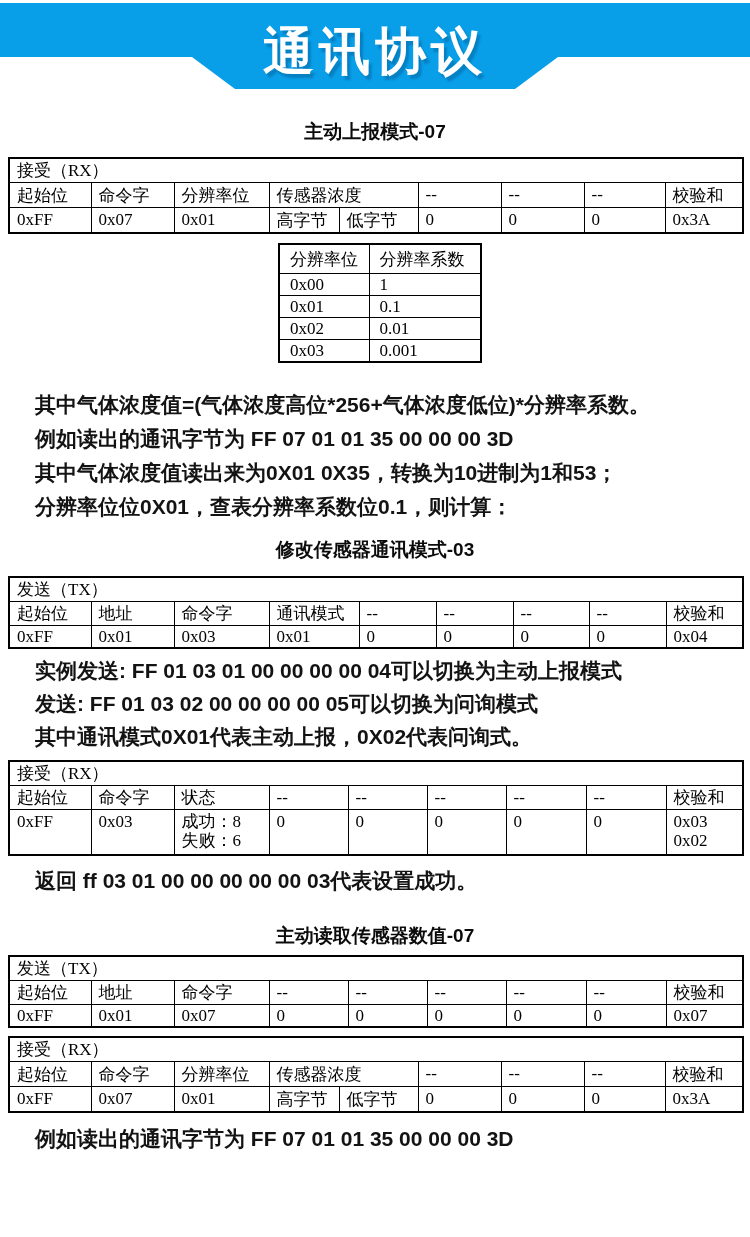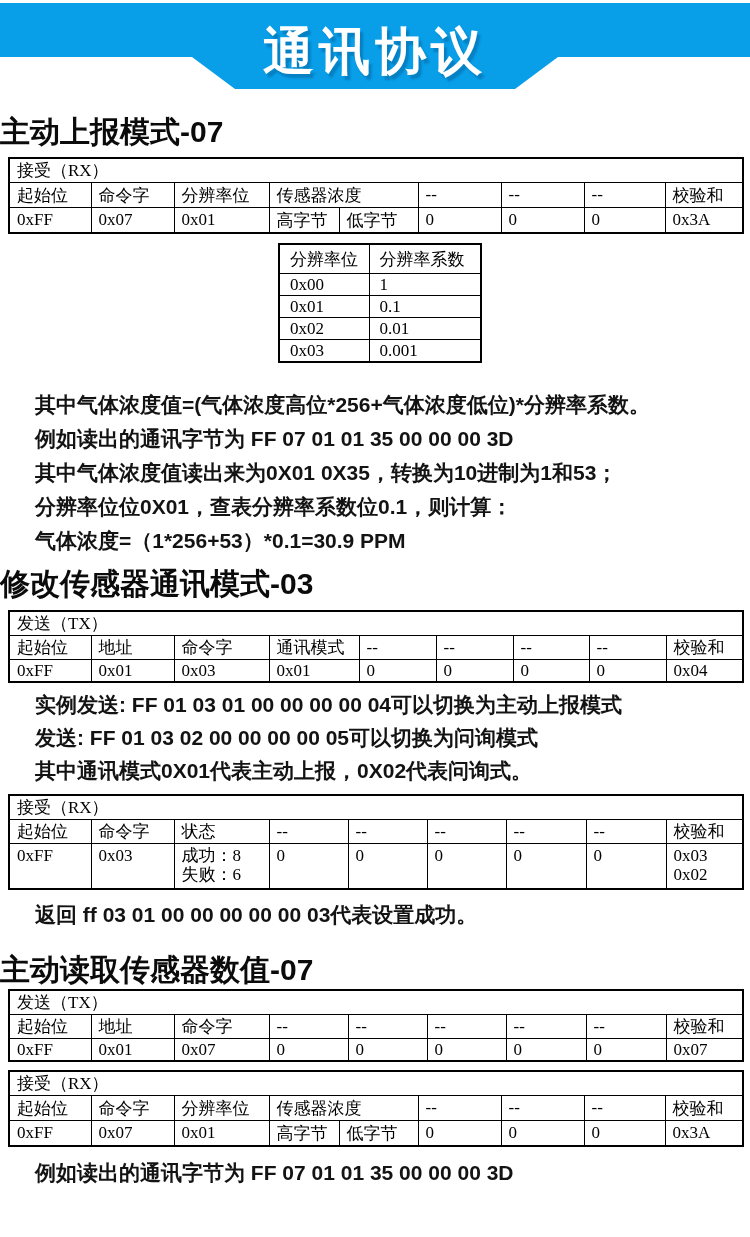--- a/index.html
+++ b/index.html
@@ -9,21 +9,21 @@
   
   .banner { position:absolute; top:0; left:0; width:750px; height:95px; }
   .banner-shape { position:absolute; top:0; left:0; width:750px; height:92px; background:#089ee8;
       clip-path: polygon(0px 3px, 750px 3px, 750px 57px, 558px 57px, 515px 89px, 235px 89px, 192px 57px, 0px 57px); }
   .banner-title { position:absolute; top:22px; left:0; width:750px; text-align:center;
       color:#ffffff; font-size:51px; font-weight:900; letter-spacing:5px; line-height:60px;
       text-shadow:3px 4px 2px rgba(0,60,110,0.30); }
 
   
   .content { position:absolute; top:0; left:0; width:750px; }
-  .sec-title { margin:0; font-size:30px; font-weight:bold; color:#0b0b0b; line-height:28px; }
+  .sec-title { margin:0; text-align:center; font-size:19px; font-weight:bold; color:#0b0b0b; line-height:28px; }
   #title1 { margin-top:118px; }
   #title2 { margin-top:12px; }
   #title3 { margin-top:28px; }
 
   table.proto { border-collapse:collapse; table-layout:fixed; width:734px; margin-left:8px;
       border:2px solid #000; font-family:"Liberation Serif","DejaVu Serif",serif; font-size:17px; color:#000; }
   table.proto td { border:1px solid #000; padding:0 2px 0 7px; white-space:nowrap; overflow:hidden; vertical-align:middle; }
   tr.cap td  { height:22px; }
   tr.hdr td  { height:24px; }
   tr.val td  { height:24px; }
@@ -138,21 +138,20 @@
         <td>0.001</td>
       </tr>
     </tbody>
       </table>
 
     <div class="para1">
       <div class="bline">其中气体浓度值=(气体浓度高位*256+气体浓度低位)*分辨率系数。</div>
       <div class="bline">例如读出的通讯字节为 FF 07 01 01 35 00 00 00 3D</div>
       <div class="bline">其中气体浓度值读出来为0X01 0X35，转换为10进制为1和53；</div>
       <div class="bline">分辨率位位0X01，查表分辨率系数位0.1，则计算：</div>
-      <div class="bline">气体浓度=（1*256+53）*0.1=30.9 PPM</div>
     </div>
 
     <h2 class="sec-title" id="title2">修改传感器通讯模式-03</h2>
 
     <table class="proto" id="table2">
       <colgroup>
           <col style="width:82px">
           <col style="width:83px">
           <col style="width:95px">
           <col style="width:90px">

